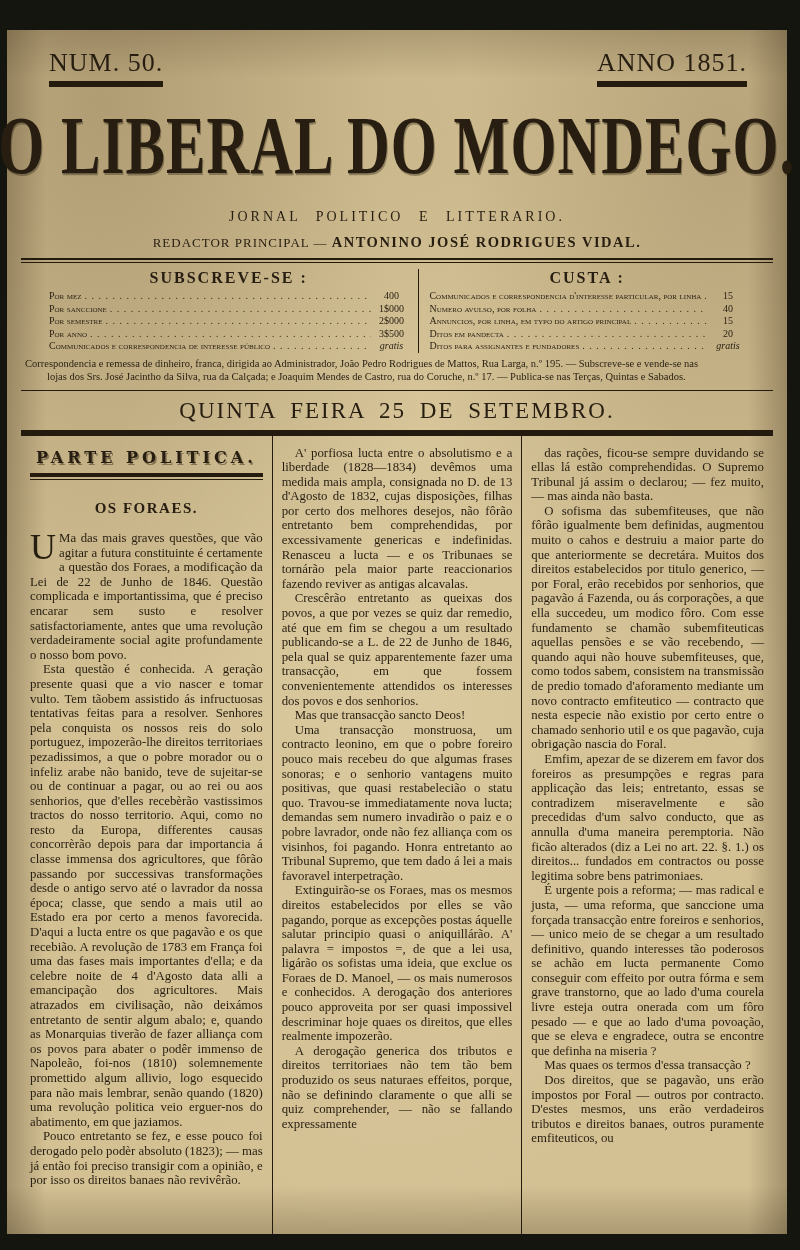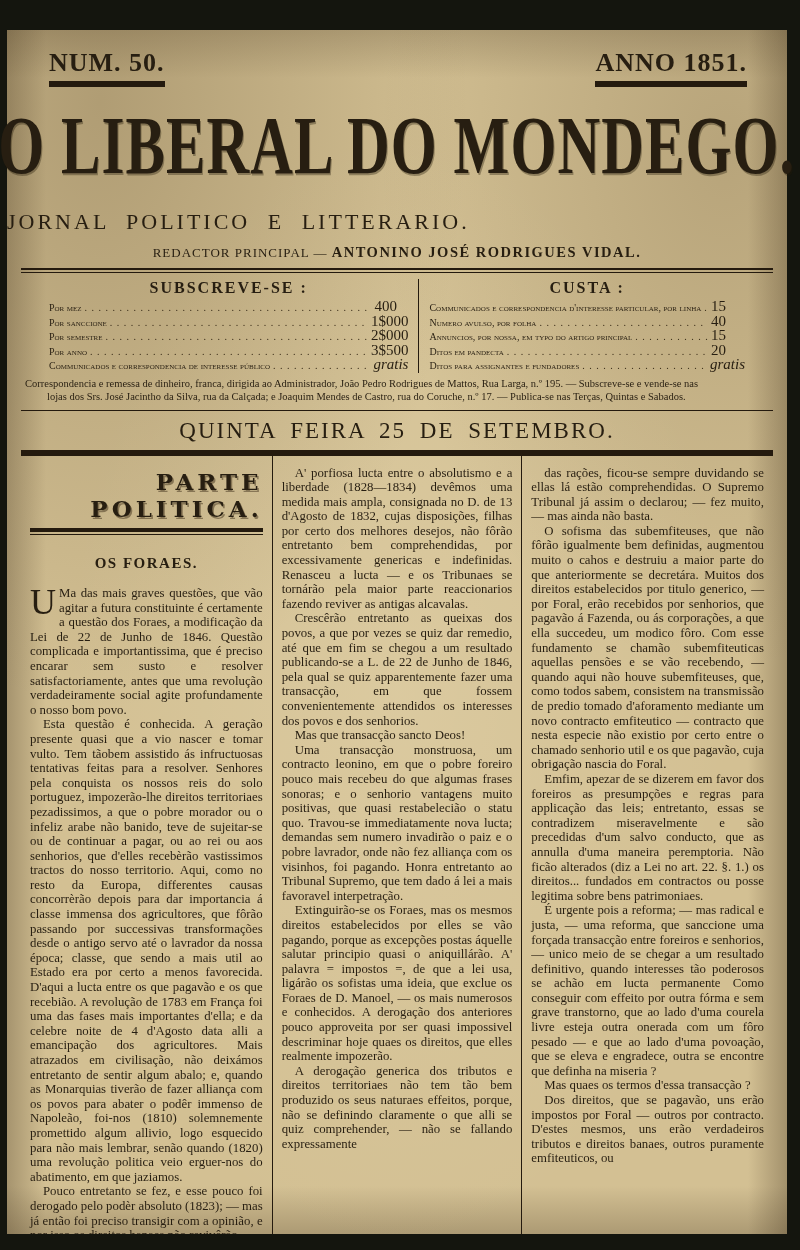--- a/index.html
+++ b/index.html
@@ -13,57 +13,57 @@
       radial-gradient(ellipse at 92% 10%, rgba(85,65,35,.22), transparent 34%),
       radial-gradient(ellipse at 50% 55%, rgba(255,245,215,.18), transparent 60%),
       linear-gradient(90deg, rgba(60,45,25,.30), rgba(60,45,25,0) 5%, rgba(60,45,25,0) 95%, rgba(60,45,25,.32)),
       linear-gradient(180deg, rgba(60,45,25,.22), rgba(60,45,25,0) 4%, rgba(60,45,25,0) 96%, rgba(60,45,25,.26));
     color:#271e11;
     display:flex;flex-direction:column;
     padding:14px 0 0 0;box-sizing:border-box;
   }
   
   .issue-row{display:flex;justify-content:space-between;padding:4px 40px 0 42px;}
-  .issue{font-size:26px;font-weight:bold;letter-spacing:1px;}
+  .issue{font-size:26px;font-weight:normal;letter-spacing:1px;}
   .issue .bar{height:6px;background:#241a0e;margin-top:3px;}
   .masthead-wrap{height:104px;margin-top:6px;display:flex;align-items:center;justify-content:center;overflow:visible;}
   .masthead{
     display:inline-block;font-weight:bold;font-size:58px;letter-spacing:1px;
     transform:scale(1.02,1.42);transform-origin:center;white-space:nowrap;
     text-shadow:1px 1px 0 rgba(35,25,10,.35);
   }
-  .subtitle{text-align:left;font-size:22px;letter-spacing:3px;word-spacing:9px;margin-top:12px;}
+  .subtitle{text-align:center;font-size:14px;letter-spacing:3px;word-spacing:9px;margin-top:12px;}
   .redactor{text-align:center;font-size:13px;letter-spacing:1px;margin-top:9px;}
   .redactor b{font-size:14.5px;letter-spacing:1.5px;text-align:center;}
   .rule-dbl{border-top:2px solid #241a0e;border-bottom:1px solid #241a0e;height:2px;margin:7px 14px 0 14px;}
   
   .fees{display:flex;margin:6px 16px 0 16px;}
   .fees-col{box-sizing:border-box;}
   .fees-left{width:53%;padding:0 10px 0 26px;border-right:1.5px solid #241a0e;}
   .fees-right{width:47%;padding:0 26px 0 10px;}
   .fees-title{text-align:center;font-weight:bold;font-size:16px;letter-spacing:2px;margin-bottom:3px;}
   .fee-row{display:flex;align-items:baseline;font-variant:small-caps;font-size:10px;line-height:12.5px;}
   .fee-label{white-space:nowrap;}
   .leader{flex:1;overflow:hidden;white-space:nowrap;margin:0 3px;}
   .leader::after{content:". . . . . . . . . . . . . . . . . . . . . . . . . . . . . . . . . . . . . . . . . . . . . . . . . . . . . . . . . . . . . . . . . . . .";letter-spacing:1px;color:#3a2d18;}
-  .fee-value{min-width:34px;text-align:left;font-size:15px;font-variant:normal;}
+  .fee-value{min-width:34px;text-align:center;font-size:10px;font-variant:normal;}
   .fee-value.gratis{font-style:italic;}
   .admin{margin:4px 18px 0 18px;font-size:10.5px;line-height:13.5px;}
   .admin .l2{padding-left:22px;}
   
   .rule-thin{height:1px;background:#241a0e;margin:6px 14px 0 14px;}
   .date-line{text-align:center;font-size:23px;letter-spacing:2px;word-spacing:6px;margin:7px 0 6px 0;}
   .rule-heavy{height:6px;background:#241a0e;margin:0 14px;}
   
   .columns{flex:1;display:flex;margin:0 14px;overflow:hidden;}
   .col{box-sizing:border-box;width:33.333%;padding:10px 9px 0 9px;overflow:hidden;}
   .col.mid{border-left:1.5px solid #241a0e;border-right:1.5px solid #241a0e;}
   .section-header{
-    text-align:right;font-family:"DejaVu Serif","Liberation Serif",serif;
-    font-weight:bold;font-size:23px;letter-spacing:4px;
+    text-align:center;font-family:"DejaVu Serif","Liberation Serif",serif;
+    font-weight:bold;font-size:16px;letter-spacing:4px;
     text-shadow:1.5px 1.5px 0 rgba(50,36,16,.45);
     margin-top:2px;
   }
   .sec-rule-a{height:4px;background:#241a0e;margin-top:6px;}
   .sec-rule-b{height:1.5px;background:#241a0e;margin-top:2px;}
   .article-title{text-align:center;font-weight:bold;font-size:15px;letter-spacing:1.5px;margin:20px 0 14px 0;}
   .para{font-size:12.8px;line-height:14.6px;text-align:justify;text-indent:13px;}
   .para.nodent{text-indent:0;}
   .dropcap{float:left;font-size:36px;line-height:28px;padding:2px 3px 0 0;font-weight:normal;}
 </style>
@@ -134,21 +134,21 @@
               <span class="fee-label">Communicados e correspondencia d'interesse particular, por linha</span>
               <span class="leader"></span>
               <span class="fee-value">15</span>
             </div>
             <div class="fee-row">
               <span class="fee-label">Numero avulso, por folha</span>
               <span class="leader"></span>
               <span class="fee-value">40</span>
             </div>
             <div class="fee-row">
-              <span class="fee-label">Annuncios, por nossa, em typo do artigo principal</span>
+              <span class="fee-label">Annuncios, por linha, em typo do artigo principal</span>
               <span class="leader"></span>
               <span class="fee-value">15</span>
             </div>
             <div class="fee-row">
               <span class="fee-label">Ditos em pandecta</span>
               <span class="leader"></span>
               <span class="fee-value">20</span>
             </div>
             <div class="fee-row">
               <span class="fee-label">Ditos para assignantes e fundadores</span>

